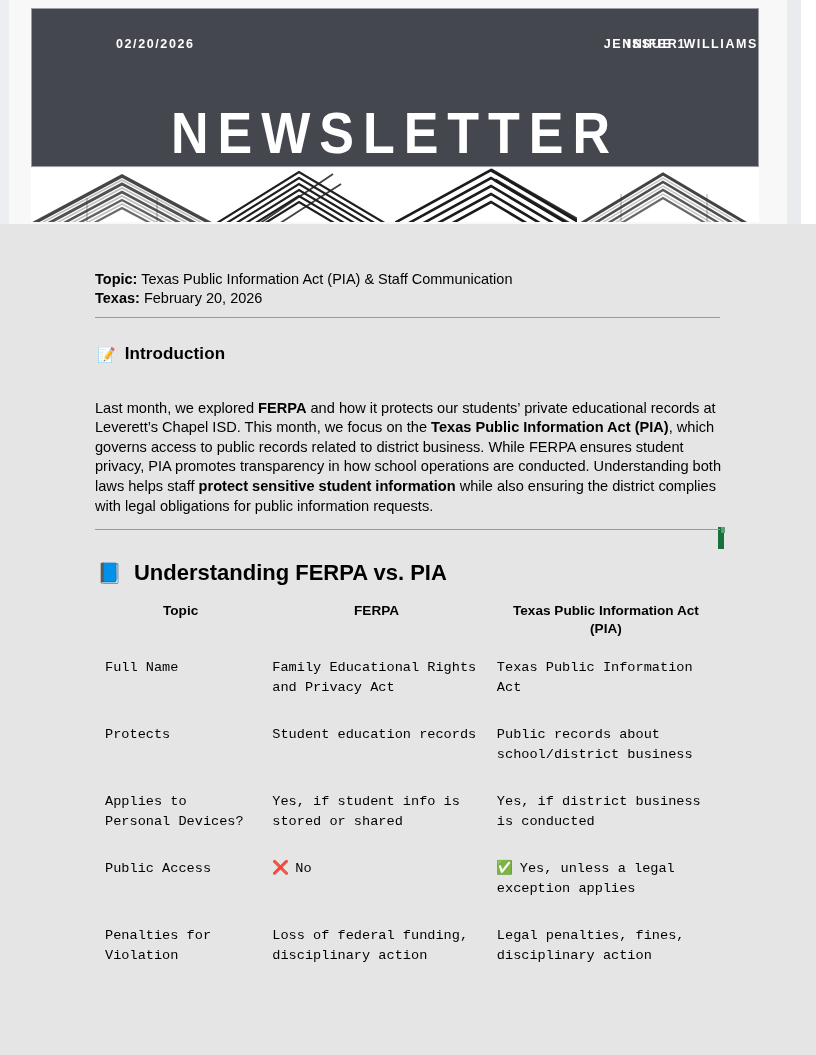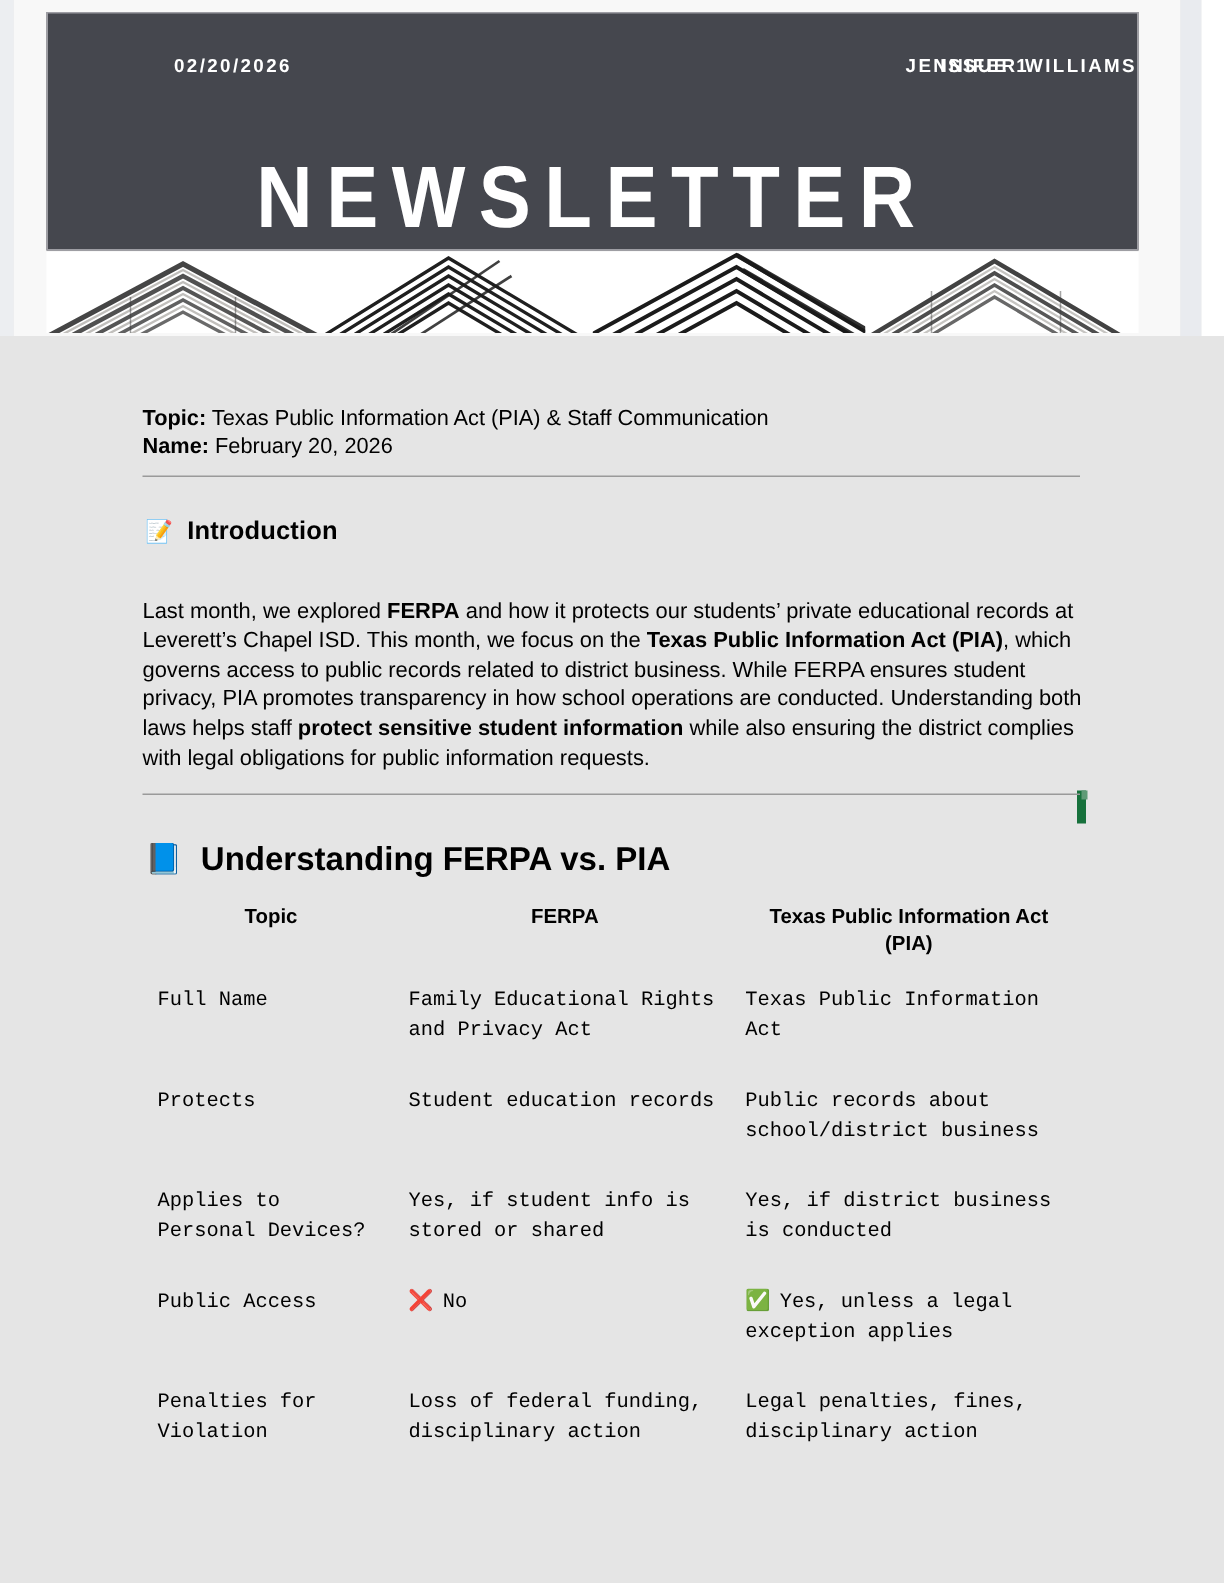--- a/index.html
+++ b/index.html
@@ -326,21 +326,21 @@
     </div>
   </div>
 
   <div class="doc">
 
     <div class="meta-block">
       <div>
         <b>Topic:</b><span> Texas Public Information Act (PIA) &amp; Staff Communication</span>
       </div>
       <div>
-        <b>Name:</b><span> February 20, 2026</span>
+        <b>Texas:</b><span> February 20, 2026</span>
       </div>
     </div>
 
     <div class="rule rule-1"></div>
     <div class="green-tick"></div>
 
     <div class="sec-head sec-head-intro">
       <span class="sec-icon sec-icon-intro">📝</span>
       <span>Introduction</span>
     </div>

